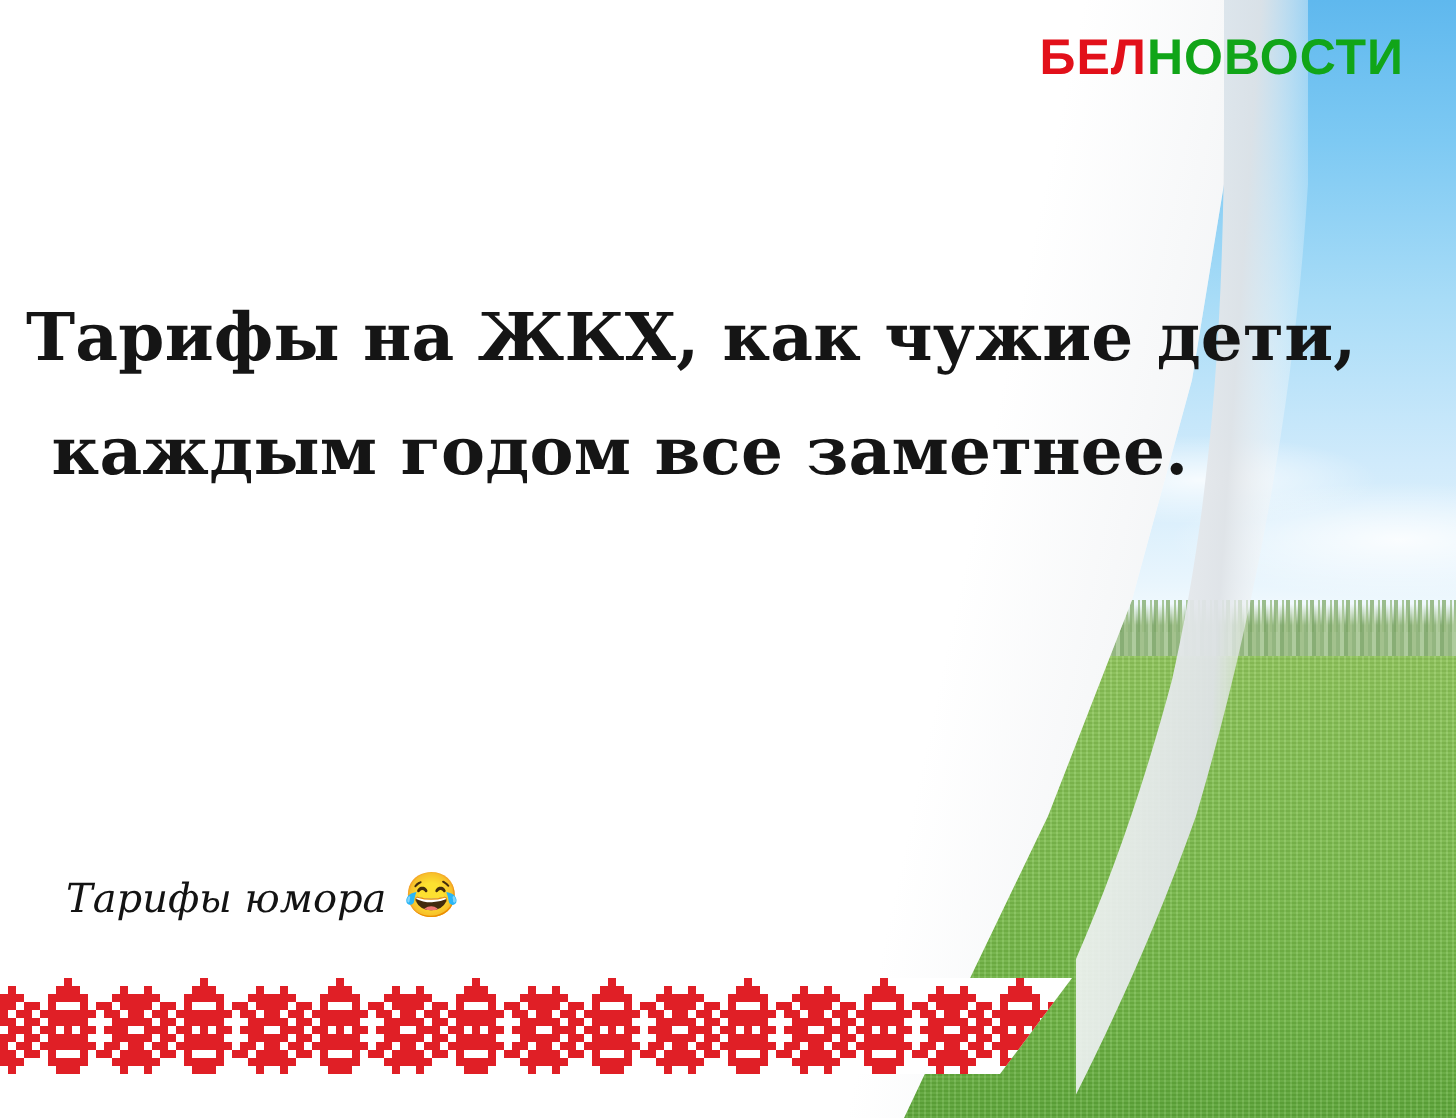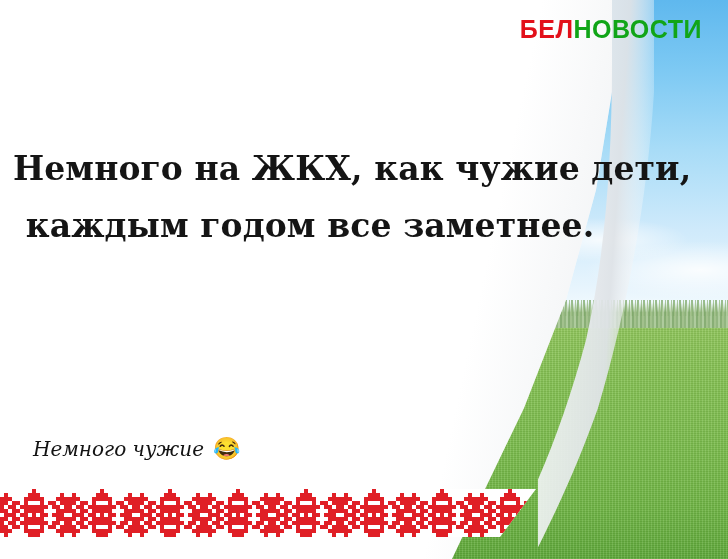--- a/index.html
+++ b/index.html
@@ -232,26 +232,26 @@
       </linearGradient>
     </defs>
     <path d="M74 0 L116 0 L116 92 C110 190 92 300 60 408 C38 470 14 520 -6 559 L-40 559 C-6 500 24 430 48 340 C66 260 74 170 74 60 Z" fill="url(#curlgrad)"></path>
   </svg>
 
   <div class="logo">
     <span class="part-a">БЕЛ</span><span class="part-b">НОВОСТИ</span>
   </div>
 
   <div class="quote">
-    <span class="qline l1">Немного на ЖКХ, как чужие дети,</span>
+    <span class="qline l1">Тарифы на ЖКХ, как чужие дети,</span>
     <span class="qline l3">каждым годом все заметнее.</span>
   </div>
 
   <div class="caption">
-    <span>Немного чужие</span>
+    <span>Тарифы юмора</span>
     <span class="caption-emoji">😂</span>
   </div>
 
   <div class="ornament">
     <svg width="728" height="48" viewBox="0 0 728 48" shape-rendering="crispEdges" aria-hidden="true">
       <defs>
         <g id="motif">
 
           <g fill="#e01f26">
 

